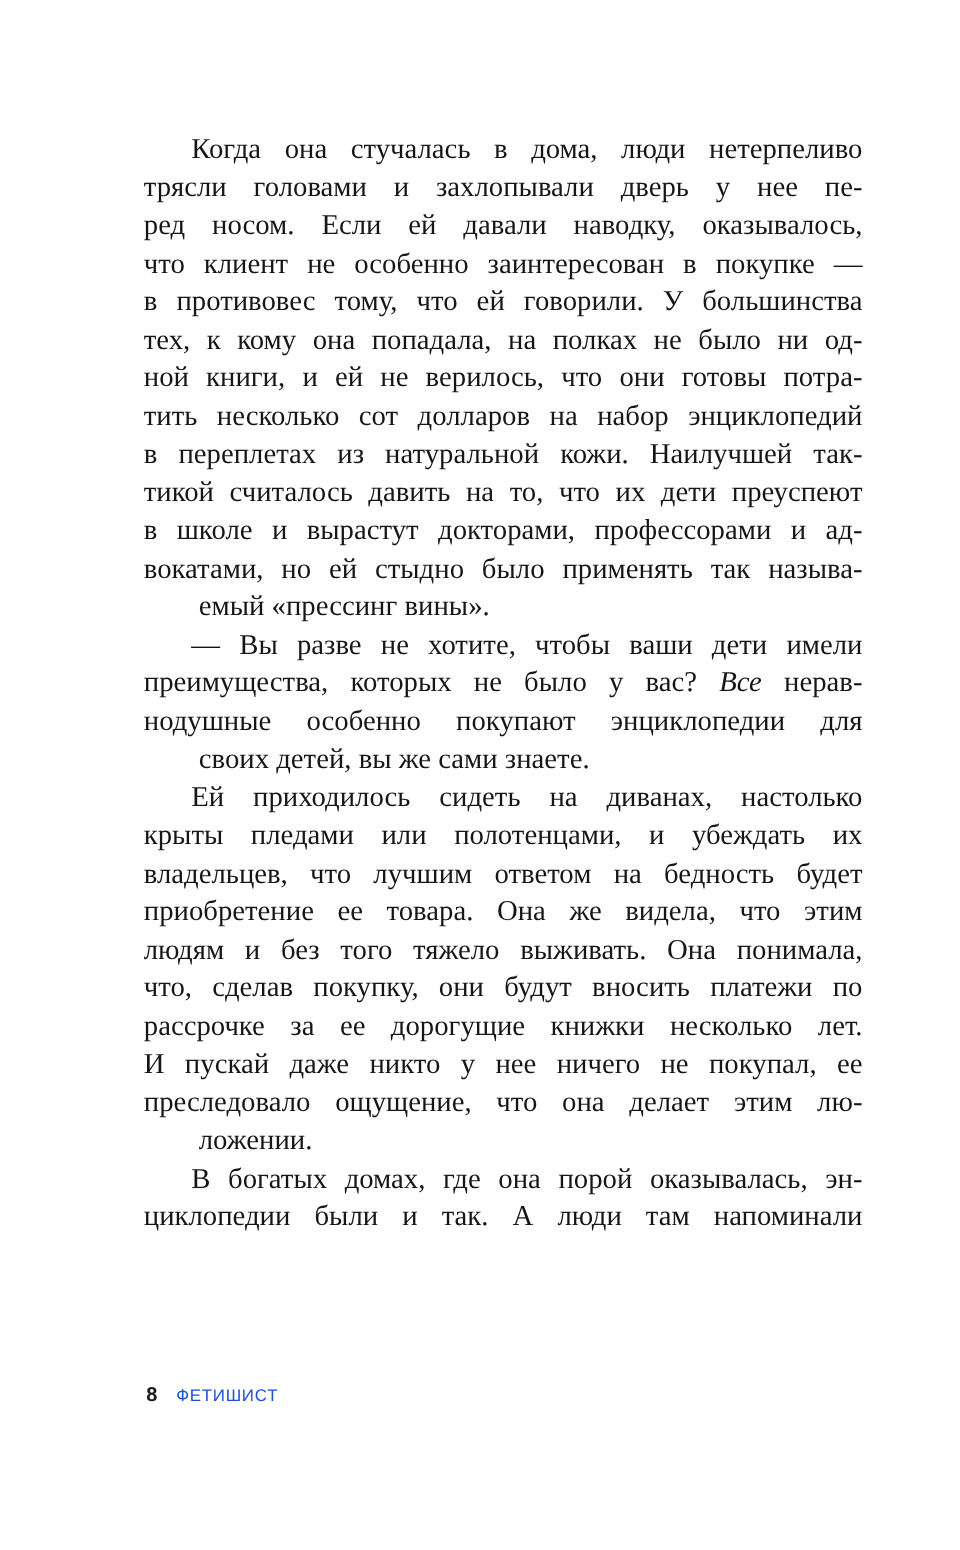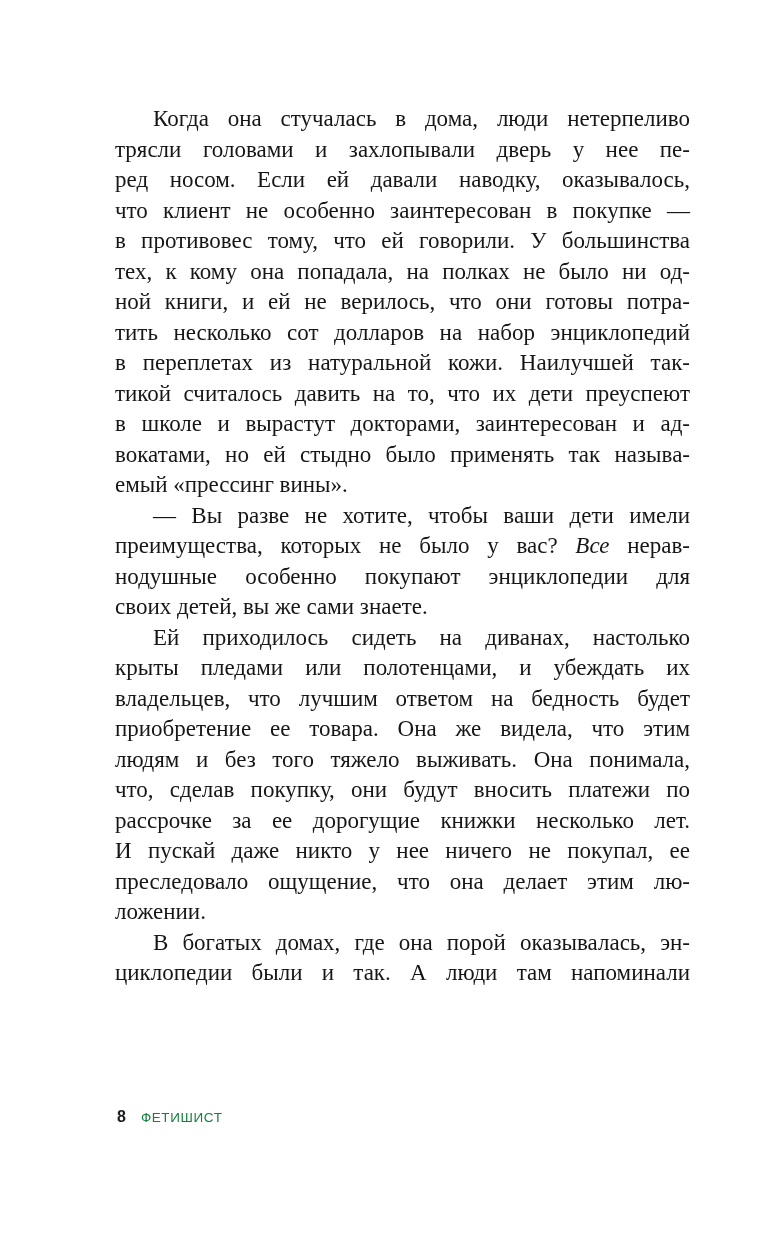--- a/index.html
+++ b/index.html
@@ -33,20 +33,21 @@
     text-align: justify;
     text-align-last: justify;
     min-height: 30.5px;
   }
   .line.first {
     text-indent: 38px;
   }
   .line.last {
     text-align: left;
     text-align-last: left;
+    margin-left: 44px;
   }
   .line i {
     font-style: italic;
   }
   .footer {
     position: absolute;
     left: 117px;
     top: 1108px;
     width: 575px;
     font-family: "Liberation Sans", sans-serif;
@@ -55,40 +56,40 @@
     align-items: baseline;
   }
   .footer .num {
     font-size: 16px;
     font-weight: bold;
     margin-right: 15px;
   }
   .footer .title {
     font-size: 13.5px;
     letter-spacing: 0.6px;
-    color: #15803d;
+    color: #1d4ed8;
   }
 </style>
 </head>
 <body>
 
 <div class="page">
   <div class="text-block">
       <div class="paragraph">
         <div class="line first"><span>Когда она стучалась в дома, люди нетерпеливо</span></div>
         <div class="line"><span>трясли головами и захлопывали дверь у нее пе-</span></div>
         <div class="line"><span>ред носом. Если ей давали наводку, оказывалось,</span></div>
         <div class="line"><span>что клиент не особенно заинтересован в покупке —</span></div>
         <div class="line"><span>в противовес тому, что ей говорили. У большинства</span></div>
         <div class="line"><span>тех, к кому она попадала, на полках не было ни од-</span></div>
         <div class="line"><span>ной книги, и ей не верилось, что они готовы потра-</span></div>
         <div class="line"><span>тить несколько сот долларов на набор энциклопедий</span></div>
         <div class="line"><span>в переплетах из натуральной кожи. Наилучшей так-</span></div>
         <div class="line"><span>тикой считалось давить на то, что их дети преуспеют</span></div>
-        <div class="line"><span>в школе и вырастут докторами, заинтересован и ад-</span></div>
+        <div class="line"><span>в школе и вырастут докторами, профессорами и ад-</span></div>
         <div class="line"><span>вокатами, но ей стыдно было применять так называ-</span></div>
         <div class="line last"><span>емый «прессинг вины».</span></div>
       </div>
       <div class="paragraph">
         <div class="line first"><span>— Вы разве не хотите, чтобы ваши дети имели</span></div>
         <div class="line"><span>преимущества, которых не было у вас? </span><i>Все</i><span> нерав-</span></div>
         <div class="line"><span>нодушные особенно покупают энциклопедии для</span></div>
         <div class="line last"><span>своих детей, вы же сами знаете.</span></div>
       </div>
       <div class="paragraph">

